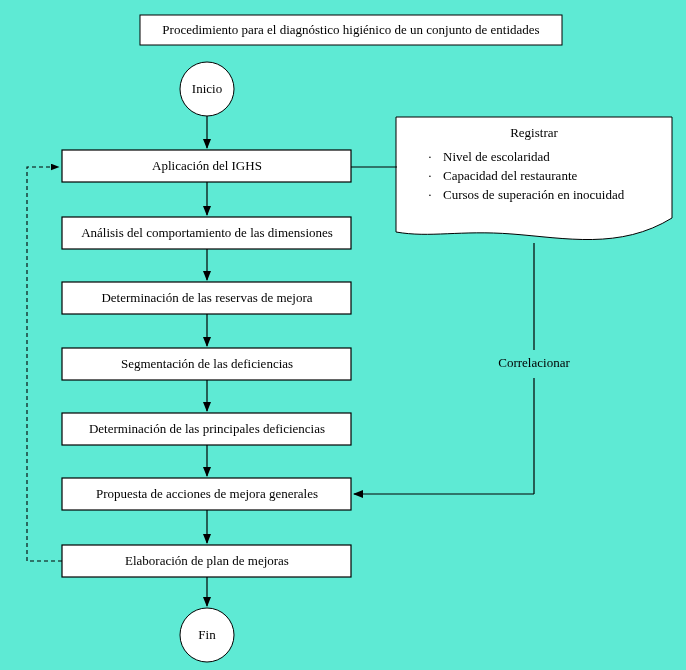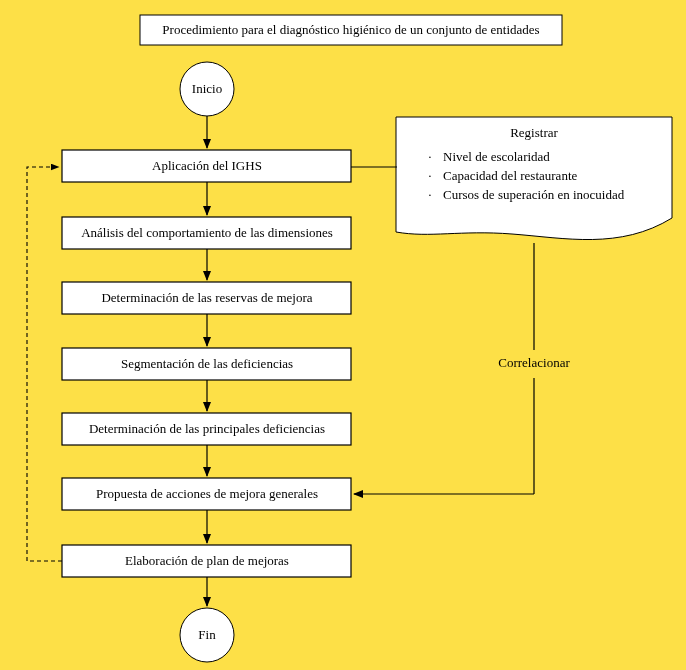--- a/index.html
+++ b/index.html
@@ -8,21 +8,21 @@
     background: #ffffff;
   }
   body {
     font-family: "Liberation Serif", "DejaVu Serif", serif;
     color: #000000;
   }
   #canvas {
     position: relative;
     width: 686px;
     height: 670px;
-    background: #fde047;
+    background: #5eead4;
     overflow: hidden;
   }
   #flow-svg {
     position: absolute;
     left: 0;
     top: 0;
     width: 686px;
     height: 670px;
   }
   .node-text {

